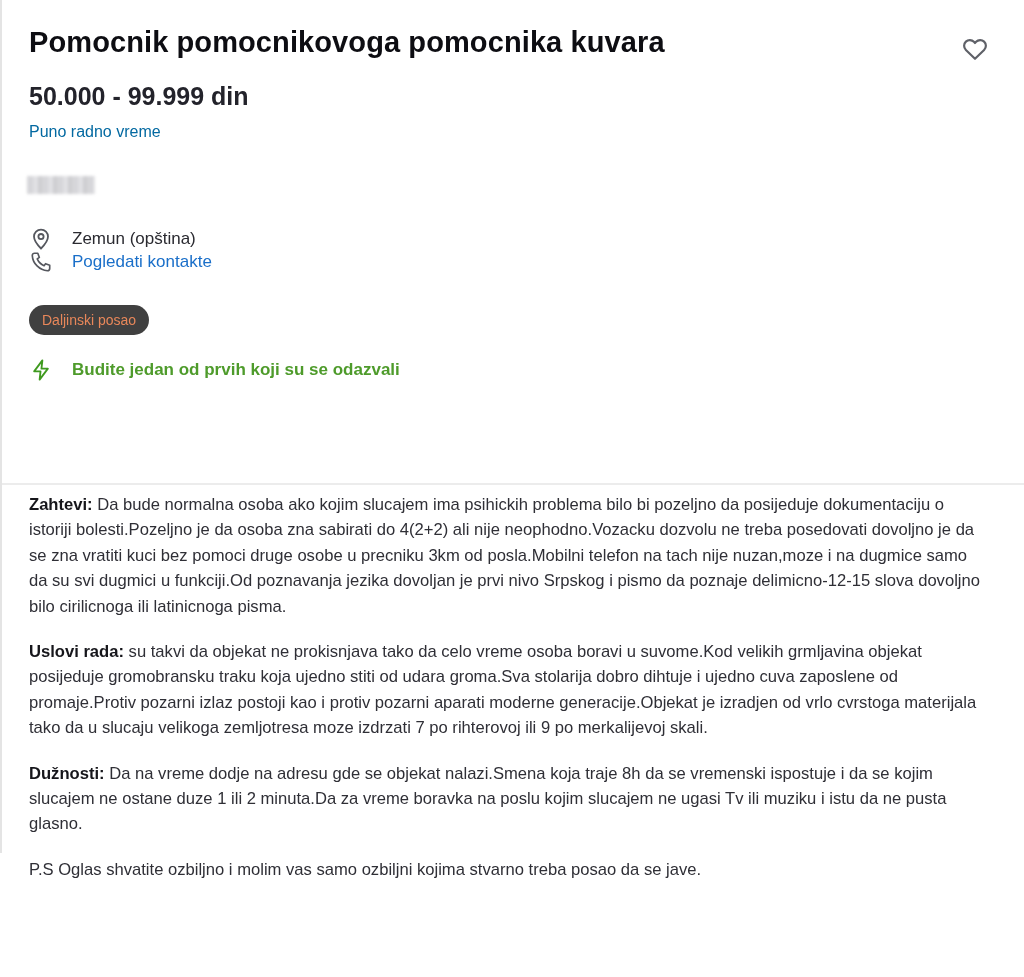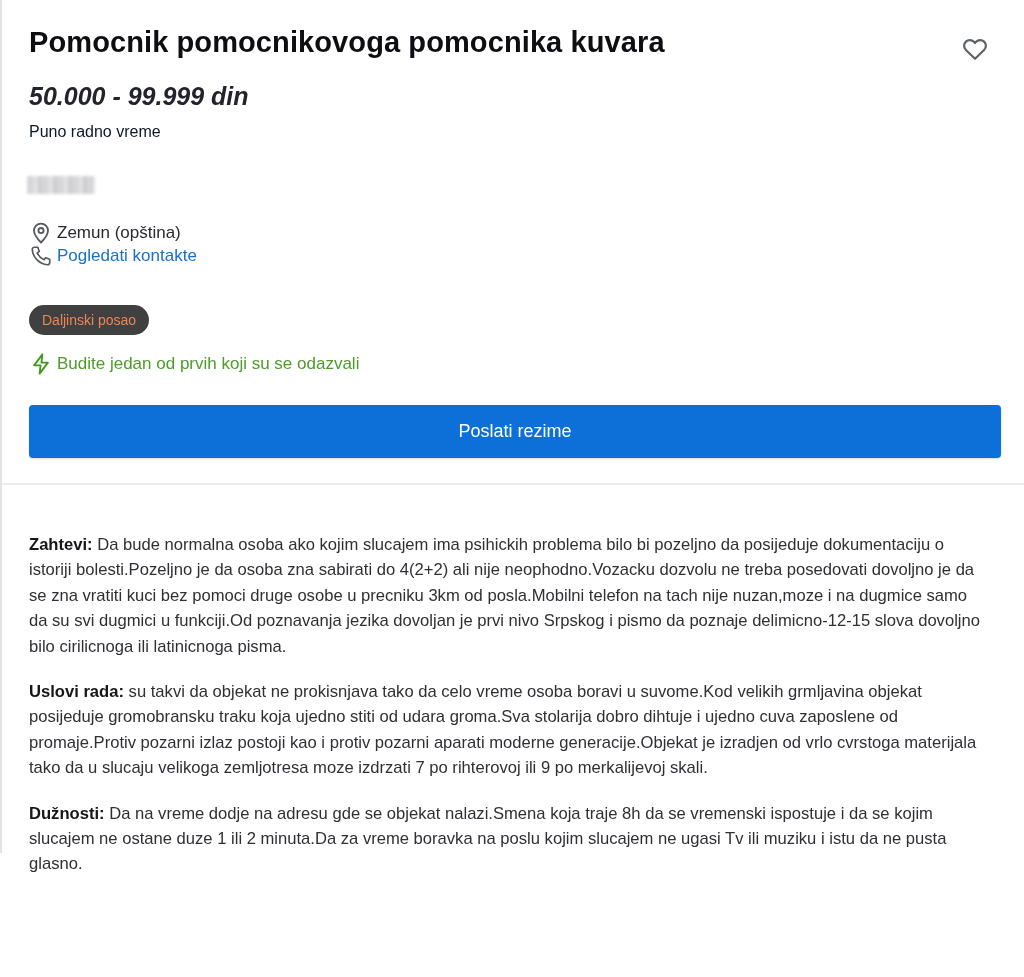--- a/index.html
+++ b/index.html
@@ -53,47 +53,47 @@
       cursor: pointer;
     }
     .salary {
       position: absolute;
       left: 27px;
       top: 82px;
       font-size: 25px;
       font-weight: 700;
       color: #23232b;
       white-space: nowrap;
-      font-style: italic;
     }
     .worktime {
       position: absolute;
       left: 27px;
       top: 123px;
       font-size: 16px;
-      color: #0f172a;
+      color: #0369a1;
     }
     .company-blur {
       position: absolute;
       left: 25px;
       top: 176px;
       width: 68px;
       height: 18px;
       background: repeating-linear-gradient(90deg, #cfcfd3 0 6px, #dcdce0 6px 11px, #c6c6ca 11px 15px);
       filter: blur(1.6px);
       opacity: 0.85;
     }
     .row {
       position: absolute;
       left: 28px;
       display: flex;
       align-items: center;
-      gap: 5px;
+      gap: 20px;
       font-size: 17px;
       white-space: nowrap;
+      margin-top: 6px;
     }
     .row .ic {
       width: 22px;
       height: 22px;
       display: flex;
       align-items: center;
       justify-content: center;
     }
     .loc { top: 222px; color: #2a2a30; }
     .contact { top: 245px; color: #1a6fc9; cursor: pointer; }
@@ -104,40 +104,40 @@
       height: 30px;
       padding: 0 13px;
       border-radius: 15px;
       background: #404040;
       color: #e8875a;
       font-size: 14px;
       display: flex;
       align-items: center;
       white-space: nowrap;
     }
-    .early { top: 353px; color: #4e9b2b; }
+    .early { top: 353px; color: #4e9b2b; font-weight: bold; }
     .apply {
       position: absolute;
       left: 27px;
       top: 405px;
       width: 972px;
       height: 53px;
       border: none;
       border-radius: 4px;
       background: #0d6fd8;
       color: #ffffff;
       font-family: "Liberation Sans", "DejaVu Sans", sans-serif;
       font-size: 18px;
       cursor: pointer;
       box-shadow: 0 1px 2px rgba(0,0,0,0.15);
     }
     .desc {
       position: absolute;
       left: 27px;
-      top: 532px;
+      top: 492px;
       width: 960px;
       font-size: 16.6px;
       line-height: 25.4px;
       color: #2f2f36;
     }
     .desc p {
       margin: 0 0 20px 0;
     }
     .desc b {
       font-weight: 700;
@@ -185,21 +185,21 @@
 
     <div class="row early">
       <span class="ic">
         <svg width="20" height="22" viewBox="0 0 20 24" fill="none" stroke="#3f9a1f" stroke-width="2" stroke-linejoin="round">
           <path d="M11.5 1.5 L2.5 13.5 L9.5 13.5 L8.5 22.5 L17.5 10.5 L10.5 10.5 Z"></path>
         </svg>
       </span>
       <span class="txt">Budite jedan od prvih koji su se odazvali</span>
     </div>
 
-    <button class="apply">Poslati rezime</button>
   </div>
 
   <div class="desc">
     <p><b>Zahtevi:</b><span> Da bude normalna osoba ako kojim slucajem ima psihickih problema bilo bi pozeljno da posijeduje dokumentaciju o istoriji bolesti.Pozeljno je da osoba zna sabirati do 4(2+2) ali nije neophodno.Vozacku dozvolu ne treba posedovati dovoljno je da se zna vratiti kuci bez pomoci druge osobe u precniku 3km od posla.Mobilni telefon na tach nije nuzan,moze i na dugmice samo da su svi dugmici u funkciji.Od poznavanja jezika dovoljan je prvi nivo Srpskog i pismo da poznaje delimicno-12-15 slova dovoljno bilo cirilicnoga ili latinicnoga pisma.</span></p>
     <p><b>Uslovi rada:</b><span> su takvi da objekat ne prokisnjava tako da celo vreme osoba boravi u suvome.Kod velikih grmljavina objekat posijeduje gromobransku traku koja ujedno stiti od udara groma.Sva stolarija dobro dihtuje i ujedno cuva zaposlene od promaje.Protiv pozarni izlaz postoji kao i protiv pozarni aparati moderne generacije.Objekat je izradjen od vrlo cvrstoga materijala tako da u slucaju velikoga zemljotresa moze izdrzati 7 po rihterovoj ili 9 po merkalijevoj skali.</span></p>
     <p><b>Dužnosti:</b><span> Da na vreme dodje na adresu gde se objekat nalazi.Smena koja traje 8h da se vremenski ispostuje i da se kojim slucajem ne ostane duze 1 ili 2 minuta.Da za vreme boravka na poslu kojim slucajem ne ugasi Tv ili muziku i istu da ne pusta glasno.</span></p>
+    <p>P.S Oglas shvatite ozbiljno i molim vas samo ozbiljni kojima stvarno treba posao da se jave.</p>
   </div>
 </div>
 
 </body></html>

